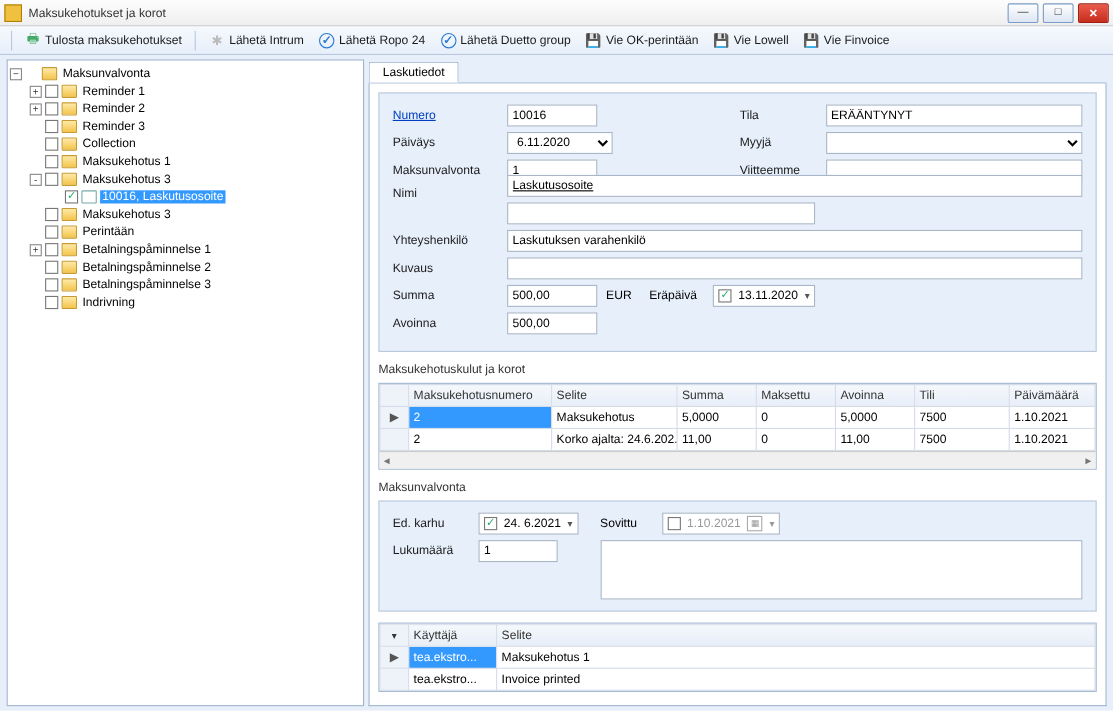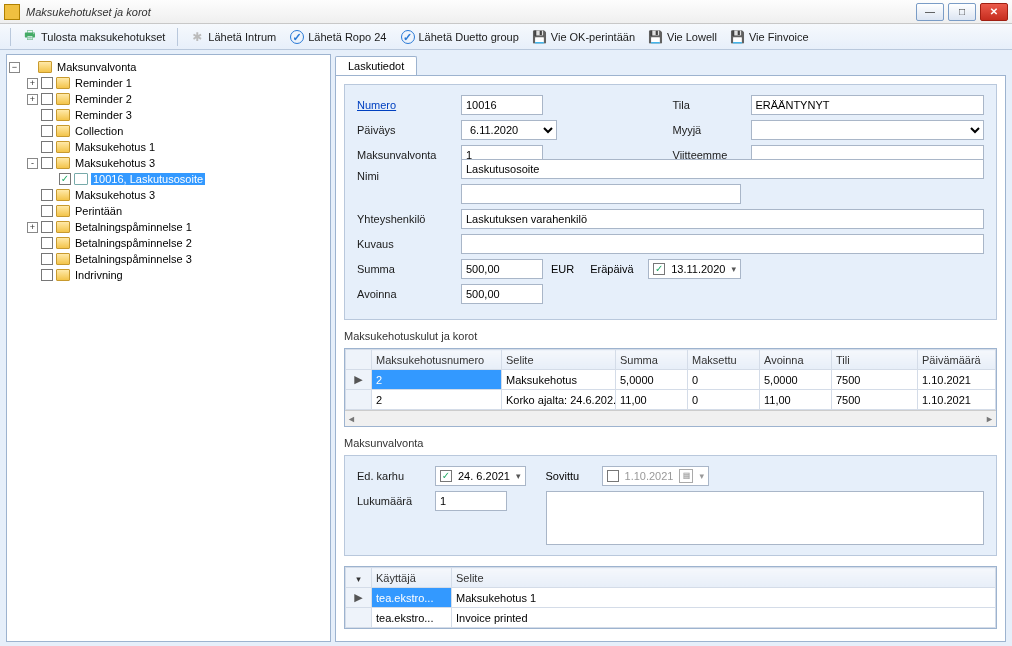--- a/index.html
+++ b/index.html
@@ -1,21 +1,21 @@
 <!DOCTYPE html>
 <html><head>
 <meta charset="utf-8">
 <style>
 * { box-sizing: border-box; margin: 0; padding: 0; font-family: "Segoe UI", Tahoma, sans-serif; font-size: 11px; }
 body { background: #e6effa; width: 1012px; height: 646px; overflow: hidden; }
 
 
 .titlebar { height: 24px; background: linear-gradient(#fdfdfd,#efefef); border-bottom: 1px solid #c8c8c8; display: flex; align-items: center; padding: 0 4px; }
 .titlebar .appicon { width: 16px; height: 16px; background: #f0c040; border: 1px solid #b08000; margin-right: 6px; }
-.titlebar .title { flex: 1; color: #333; font-style: italic; }
+.titlebar .title { flex: 1; color: #333; }
 .winbtns { display: flex; gap: 4px; }
 .winbtn { width: 28px; height: 18px; background: linear-gradient(#fff,#dce5f2); border: 1px solid #7a9cc6; border-radius: 2px; display: flex; align-items: center; justify-content: center; font-size: 10px; color: #333; }
 .winbtn.close { background: linear-gradient(#eb5a4a,#c62d1f); color: #fff; border-color: #a01f12; font-weight: bold; }
 
 
 .toolbar { height: 26px; background: linear-gradient(#f6f9fd,#e7effa); border-bottom: 1px solid #b9c8dc; display: flex; align-items: center; padding: 0 6px; gap: 2px; }
 .sep { width: 1px; height: 18px; background: #b9c8dc; margin: 0 4px; }
 .tbtn { display: flex; align-items: center; gap: 4px; padding: 2px 6px; color: #1a1a1a; border-radius: 2px; }
 .ico { width: 14px; height: 14px; display: inline-flex; align-items: center; justify-content: center; }
 .ico.print::before { content: "🖶"; font-size: 12px; color: #4a6; }
@@ -285,21 +285,21 @@
                 <span class="flabel" style="width:70px">Myyjä</span>
                 <select class="sel lg"><option></option></select>
               </div>
             <div class="formrow">
                 <span class="flabel" style="width:70px">Viitteemme</span>
                 <input class="txt lg" value="" style="">
               </div>
           </div>
         </div>
         <div class="formrow" style="margin-left:104px;margin-top:-28px;margin-bottom:5px">
-            <input class="txt" style="flex: 1 1 0%;" value="Laskutusosoite">
+            <input class="txt" style="flex: 1 1 0%; text-decoration: underline;" value="Laskutusosoite">
           </div>
         <div class="formrow" style="margin-left:104px">
             <input class="txt" style="width: 280px;">
           </div>
         <div class="formrow">
             <span class="flabel">Yhteyshenkilö</span>
             <input class="txt lg" value="Laskutuksen varahenkilö" style="">
           </div>
         <div class="formrow">
             <span class="flabel">Kuvaus</span>

